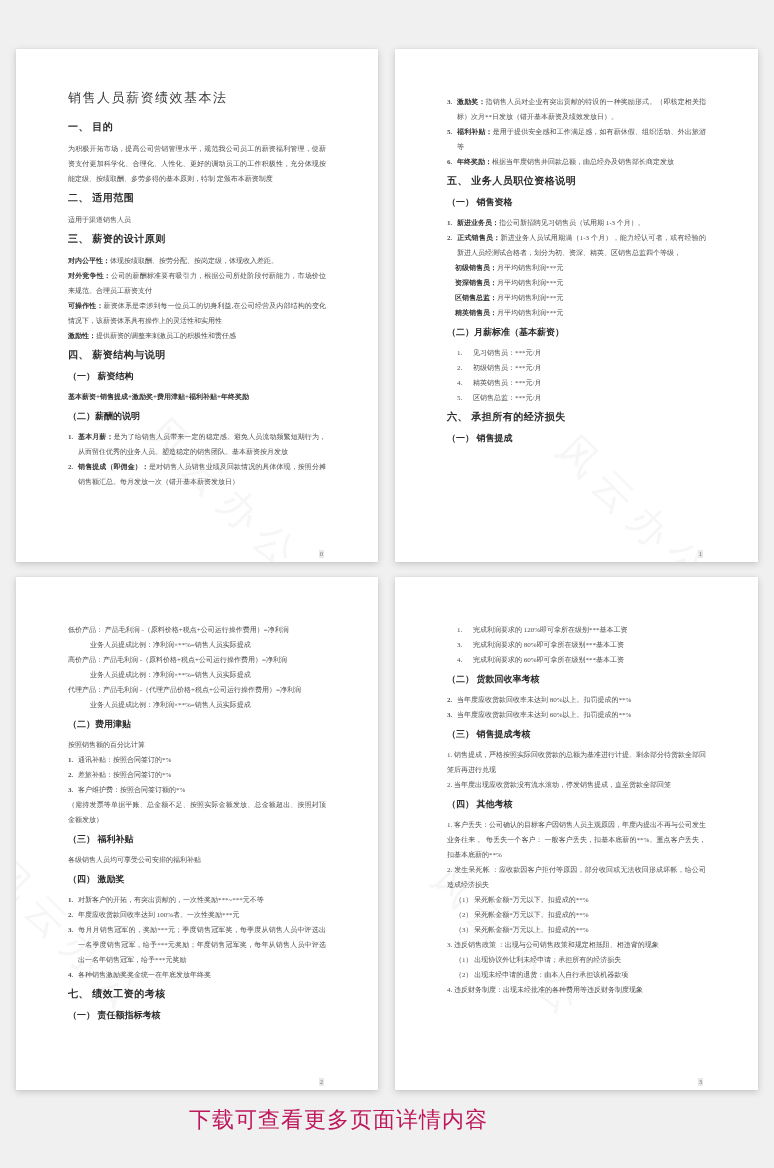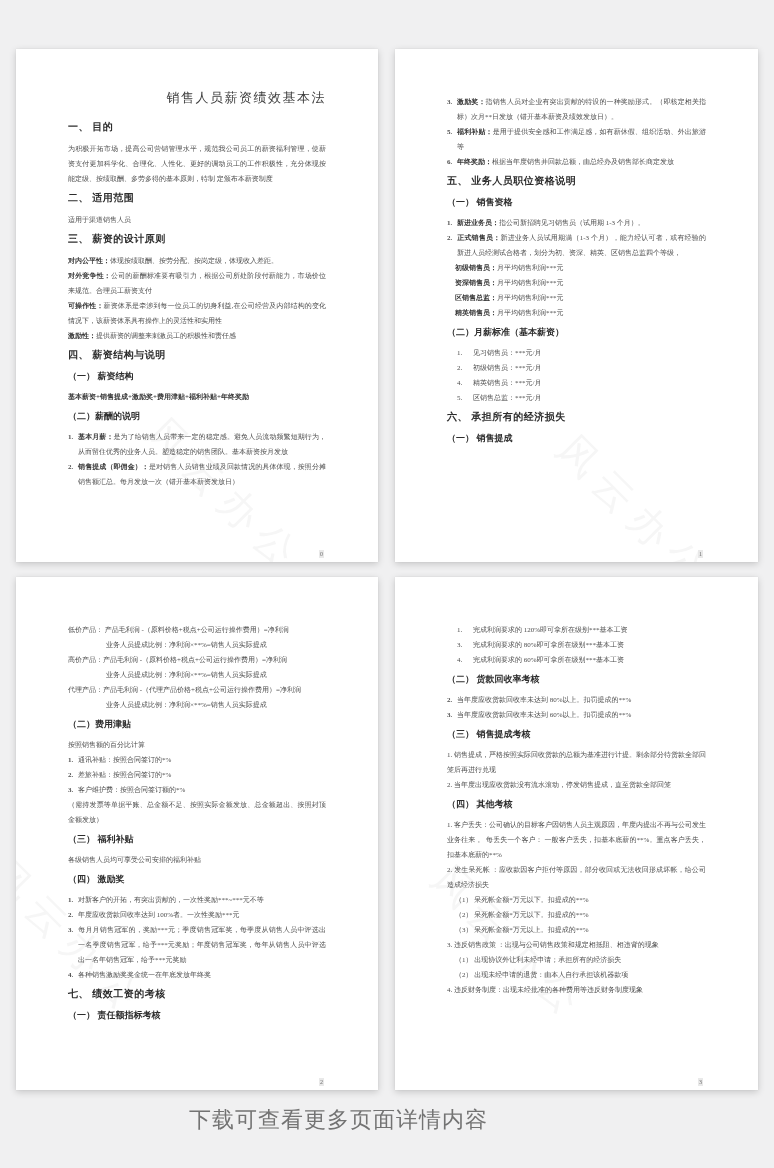--- a/index.html
+++ b/index.html
@@ -18,39 +18,39 @@
   }
   .page{
     height:513px;background:#ffffff;position:relative;overflow:hidden;
     box-shadow:0 2px 7px rgba(0,0,0,0.18),0 0 1px rgba(0,0,0,0.10);
   }
   .page-content{position:absolute;top:0;left:0;right:0;bottom:0;padding:46px 52px 0 52px;}
   .pg1 .page-content{padding-top:40px;}
 
   .blk{color:#4d4d4d;font-size:7px;line-height:15px;text-align:justify;}
   .blk-title{
-    font-size:13px;line-height:17px;text-align:right;color:#3c3c3c;
+    font-size:13px;line-height:17px;text-align:left;color:#3c3c3c;
     letter-spacing:1.5px;margin:0 0 14px 0;font-weight:400;
   }
   .blk-h1{
     font-family:"Liberation Sans","DejaVu Sans",sans-serif;font-weight:700;
     font-size:10px;line-height:13px;color:#2d2d2d;margin:4px 0 9px 0;
     text-align:left;letter-spacing:0.5px;
   }
   .blk-h2{
     font-family:"Liberation Sans","DejaVu Sans",sans-serif;font-weight:700;
     font-size:9px;line-height:12px;color:#2d2d2d;margin:5px 0 8px 0;text-align:left;
   }
   .blk-pb{font-weight:700;color:#383838;}
   .blk-li{padding-left:10px;}
   .blk-li .num{display:inline-block;width:10px;margin-left:-10px;font-weight:700;}
   .blk-li2{margin-left:10px;padding-left:16px;}
   .blk-li2 .num{display:inline-block;width:16px;margin-left:-16px;}
   .blk-bl{margin-left:8px;}
-  .blk-linei{margin-left:38px;}
+  .blk-linei{margin-left:22px;}
   .blk-pind{margin-left:8px;}
   .lead{font-weight:700;color:#383838;}
   .pageno{
     position:absolute;left:303px;bottom:4px;
     font-size:6px;line-height:8px;color:#6e6e6e;
     background:#e9e9e9;padding:0 1px;
   }
   .wm{
     position:absolute;white-space:nowrap;pointer-events:none;
     font-family:"Liberation Sans","DejaVu Sans",sans-serif;
@@ -58,21 +58,21 @@
     transform:rotate(45deg);
   }
   .wm-1{left:109px;top:419px;}
   .wm-2{left:140px;top:436px;}
   .wm-3{left:-48px;top:333px;}
   .wm-4{left:15px;top:338px;}
   .footer-banner{
     position:absolute;top:1090px;left:0;width:677px;height:60px;
     display:flex;align-items:center;justify-content:center;
     font-family:"Liberation Sans","DejaVu Sans",sans-serif;
-    font-size:22px;color:#737373;letter-spacing:1px;
+    font-size:22px;color:#be185d;letter-spacing:1px;
   }
 </style>
 </head>
 <body>
 
 <div class="pages-grid">
 
   <div class="page pg1">
     <div class="wm wm-1">风云办公</div>
     <div class="page-content">

